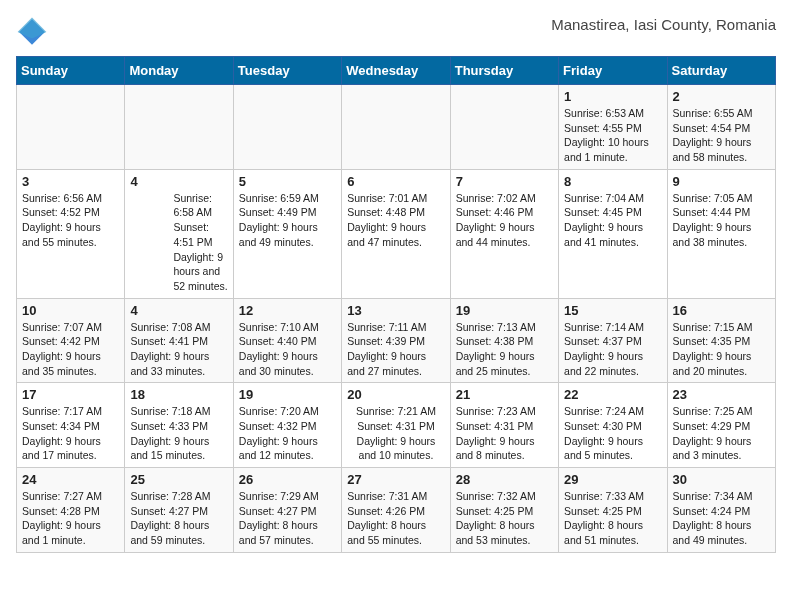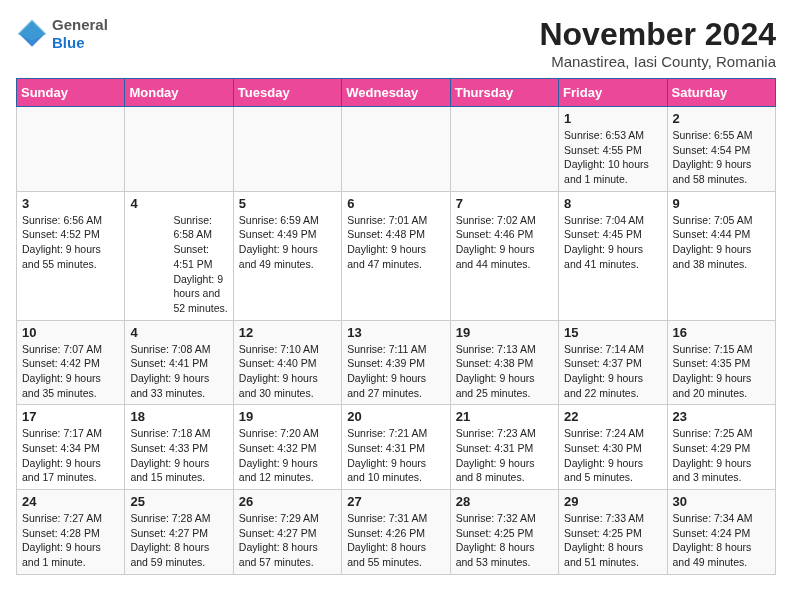--- a/index.html
+++ b/index.html
@@ -43,21 +43,21 @@
     .location {
       font-size: 15px;
       color: #444;
     }
     table {
       width: 100%;
       border-collapse: collapse;
       table-layout: fixed;
     }
     thead tr {
-      background: #ec4899;
+      background: #0369a1;
       color: #fff;
     }
     thead th {
       padding: 6px 4px;
       font-size: 13px;
       font-weight: bold;
       text-align: left;
       border: 1px solid #2a5fa4;
     }
     tbody tr {
@@ -94,27 +94,22 @@
   </style>
 </head>
 <body>
 
 <div class="header">
   <div class="logo">
     <svg class="logo-icon" viewBox="0 0 40 40" xmlns="http://www.w3.org/2000/svg">
       <polygon points="20,4 36,20 20,36 4,20" fill="#1a73d1" opacity="0.85"></polygon>
       <polygon points="20,2 38,20 20,28 2,20" fill="#3a9fd1" opacity="0.7"></polygon>
     </svg>
-    <div class="logo-text">
-      <div class="general">General</div>
-      <div class="blue">Blue</div>
-    </div>
   </div>
   <div class="title-block">
-    <div class="month-title">November 2024</div>
     <div class="location">Manastirea, Iasi County, Romania</div>
   </div>
 </div>
 
 <table>
   <thead>
     <tr>
     <th>Sunday</th>
         <th>Monday</th>
         <th>Tuesday</th>
@@ -246,21 +241,21 @@
 Daylight: 9 hours and 15 minutes.</div>
         </td>
         <td>
           <span class="day-num">19</span>
           <div class="day-info" style="white-space: pre-line;">Sunrise: 7:20 AM
 Sunset: 4:32 PM
 Daylight: 9 hours and 12 minutes.</div>
         </td>
         <td>
           <span class="day-num">20</span>
-          <div class="day-info" style="white-space: pre-line;">Sunrise: 7:21 AM
+          <div class="day-info" style="white-space: pre-line; text-align: center;">Sunrise: 7:21 AM
 Sunset: 4:31 PM
 Daylight: 9 hours and 10 minutes.</div>
         </td>
         <td>
           <span class="day-num">21</span>
           <div class="day-info" style="white-space: pre-line;">Sunrise: 7:23 AM
 Sunset: 4:31 PM
 Daylight: 9 hours and 8 minutes.</div>
         </td>
         <td>

